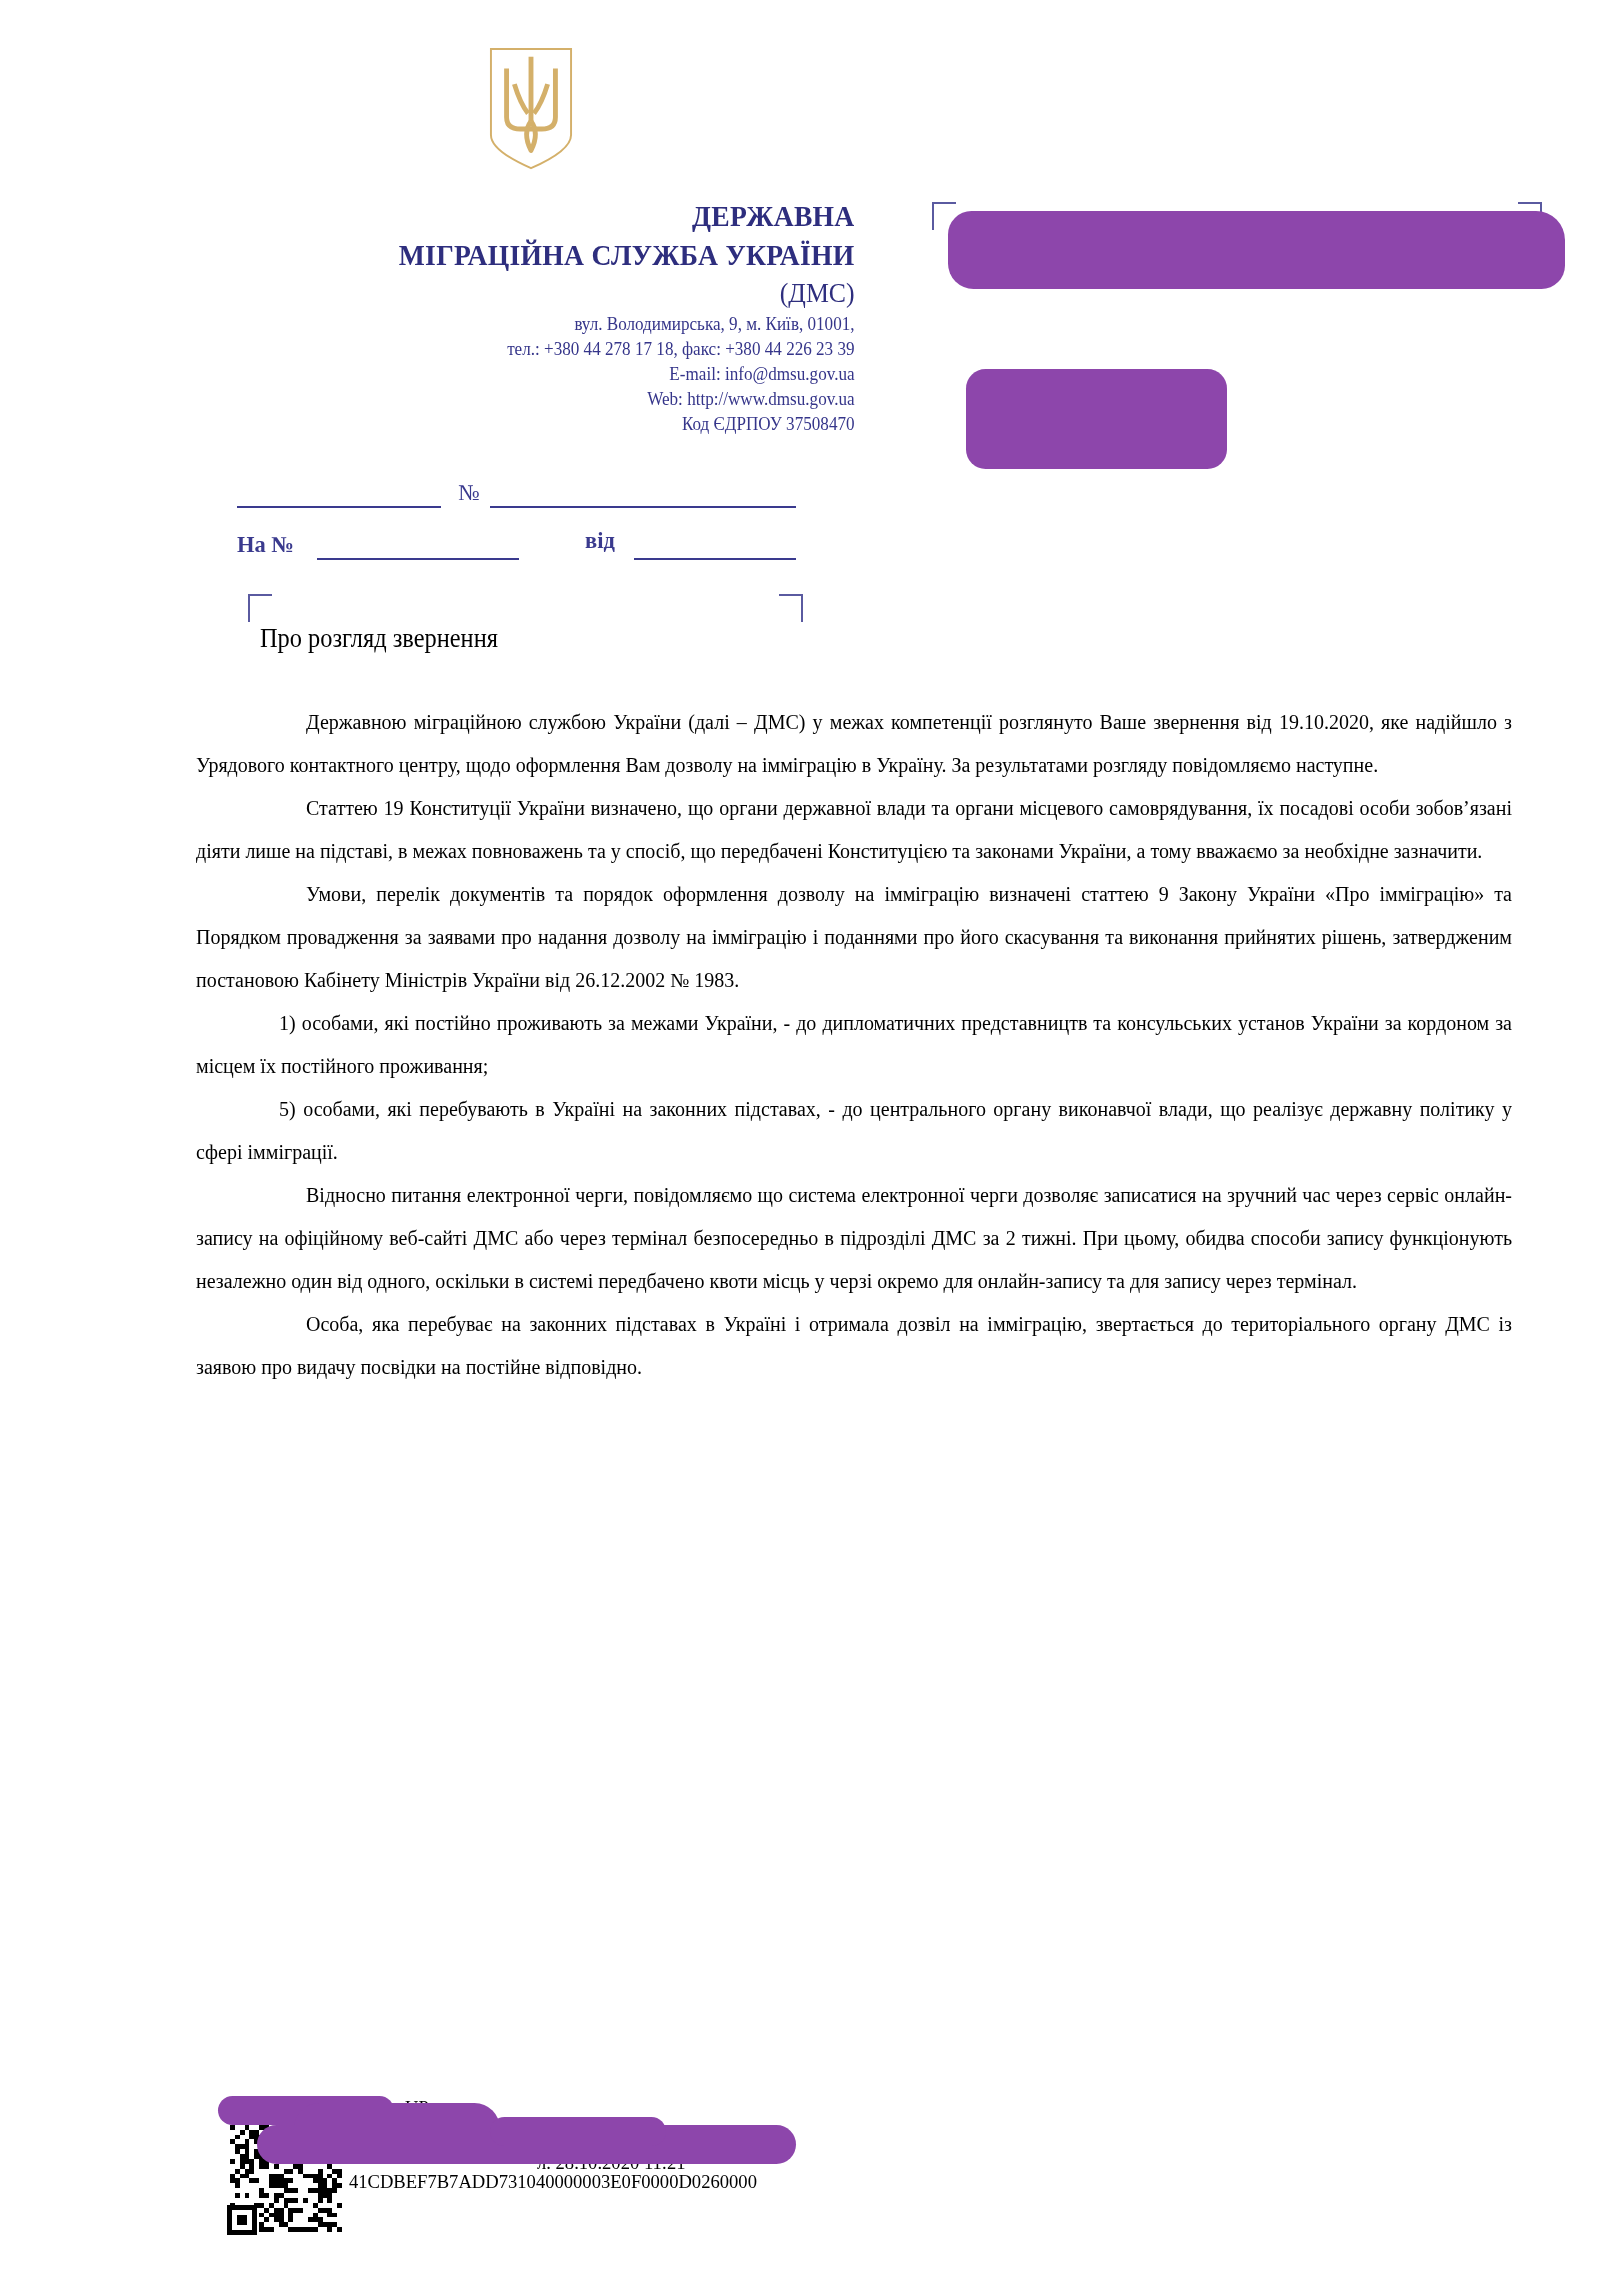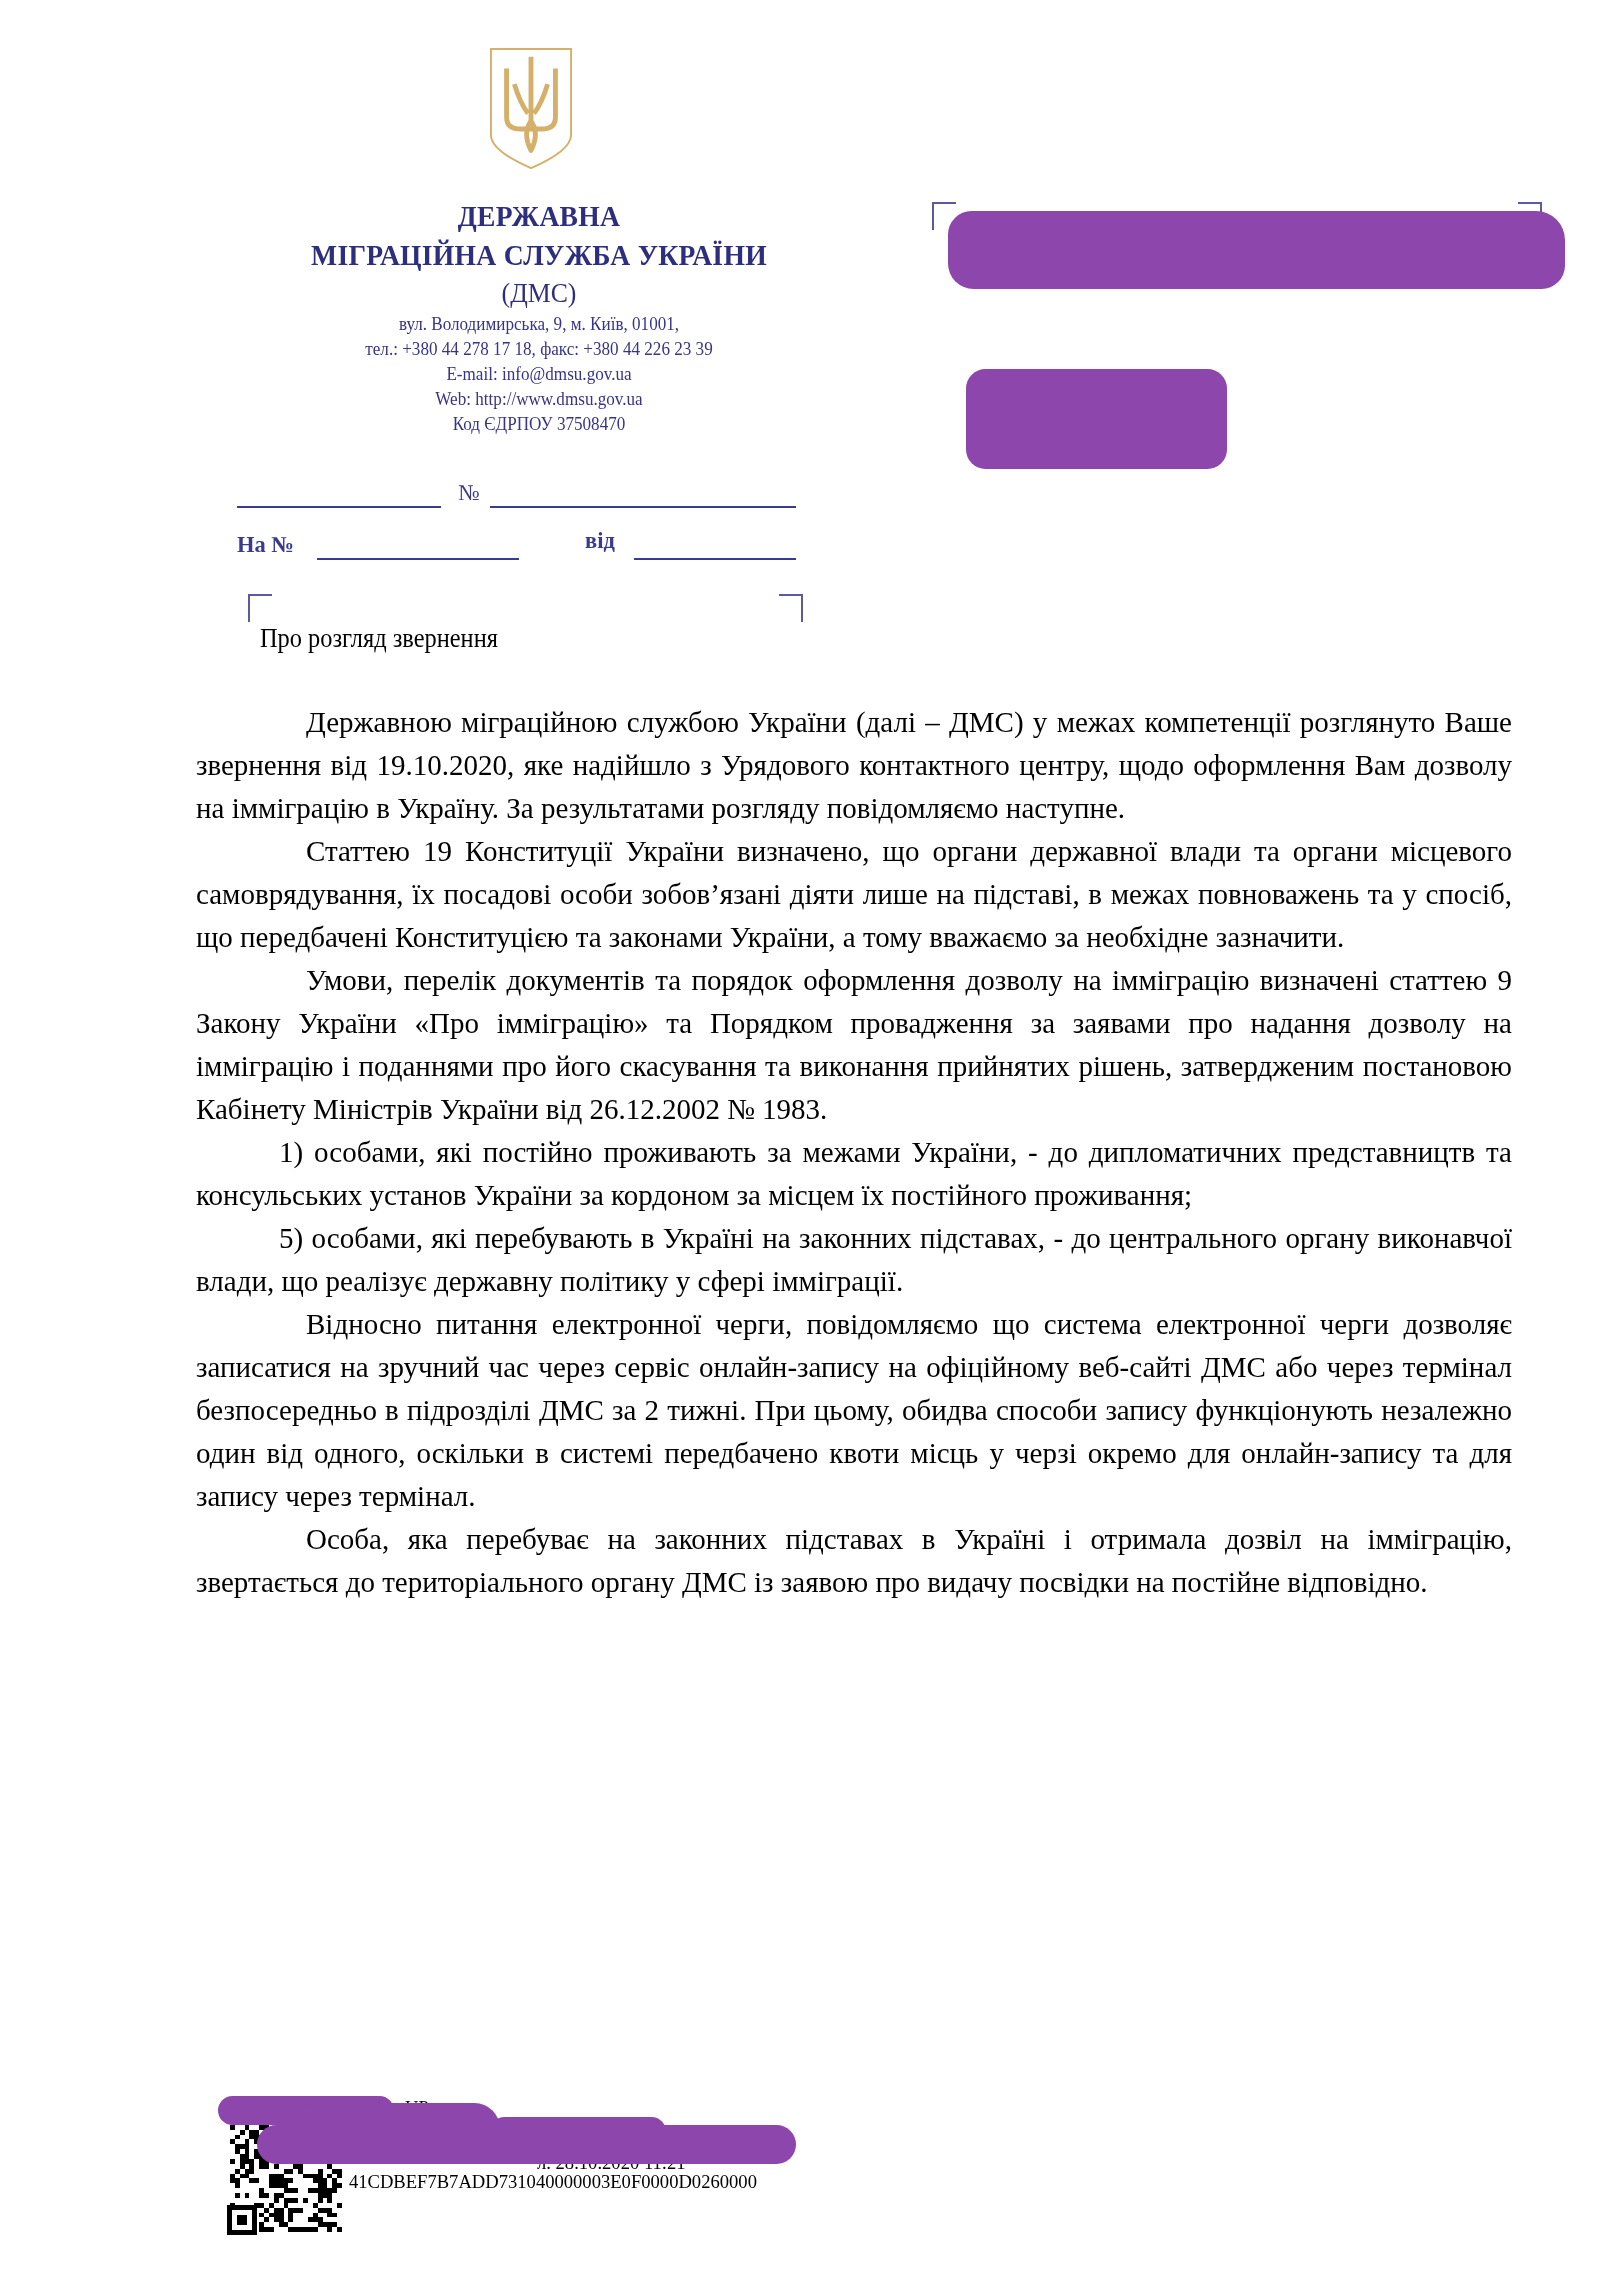--- a/index.html
+++ b/index.html
@@ -2,38 +2,38 @@
 <html><head>
   <meta charset="utf-8">
   <style>
     html, body { margin: 0; padding: 0; background: #ffffff; }
     body { width: 1621px; height: 2293px; position: relative; overflow: hidden; font-family: "Liberation Serif", serif; color: #000; }
     .abs { position: absolute; }
 
     
     .crest { left: 487px; top: 45px; width: 88px; height: 127px; }
 
-    .org-block { left: 196px; top: 196px; width: 686px; text-align: center; color: #2e2e7e; }
+    .org-block { left: 196px; top: 196px; width: 686px; text-align: right; color: #2e2e7e; }
     .org-title { font-family: "Liberation Serif", serif; font-weight: bold; font-size: 30px; line-height: 39px; letter-spacing: 0.3px; color: #2e2e7e; transform: scaleX(0.92); transform-origin: center; }
     .org-abbr { font-size: 28px; line-height: 37px; color: #2e2e7e; transform: scaleX(0.92); }
     .org-contact { font-size: 18.6px; line-height: 25px; color: #35358a; transform: scaleX(0.92); }
 
     .reg-line { left: 237px; top: 480px; width: 559px; height: 39px; color: #3a3a8e; font-size: 22.5px; }
     .reg-line .u { position: absolute; border-bottom: 2px solid #3a3a8e; }
     .reg-line .lbl { position: absolute; top: 0; }
 
     .bracket { position: absolute; border-color: #5a5aa0; border-style: solid; width: 21.6px; height: 25.5px; }
     .br-tl { border-width: 2px 0 0 2px; }
     .br-tr { border-width: 2px 2px 0 0; }
 
     .subject { left: 260px; top: 623px; font-size: 26.5px; line-height: 31px; transform: scaleX(0.92); transform-origin: left; }
 
     .redact { background: #8d46ab; position: absolute; }
 
-    .body-text { left: 196px; top: 701px; width: 1316px; font-size: 29px; line-height: 43px; text-align: justify; }
+    .body-text { left: 196px; top: 701px; width: 1316px; font-size: 20px; line-height: 43px; text-align: justify; }
     .body-text p { margin: 0; text-indent: 110px; }
     .body-text p.ind2 { text-indent: 83px; }
 
     .qr { left: 225px; top: 2115px; width: 122px; height: 122px; }
     .sig { left: 346px; top: 2098px; font-size: 18.6px; line-height: 19.6px; }
   </style>
 </head>
 <body>
 
 <svg class="abs crest" viewBox="0 0 90 130">

